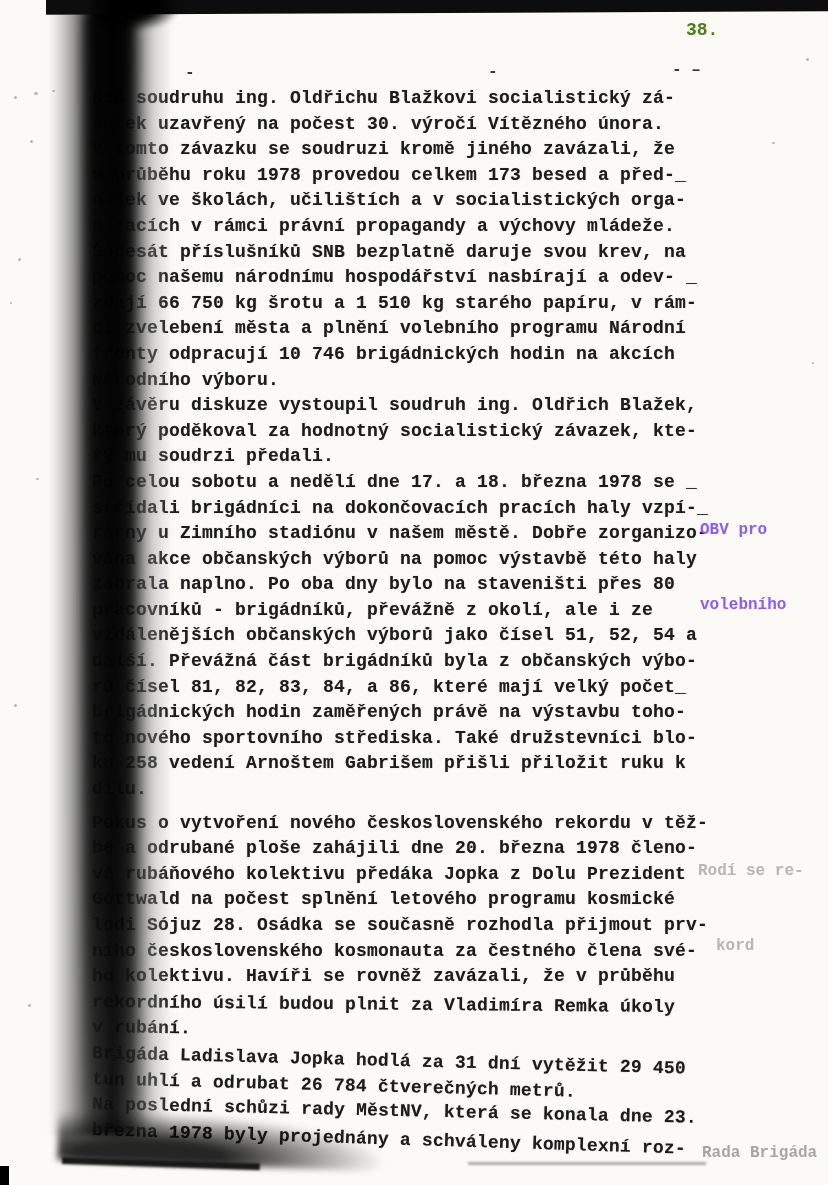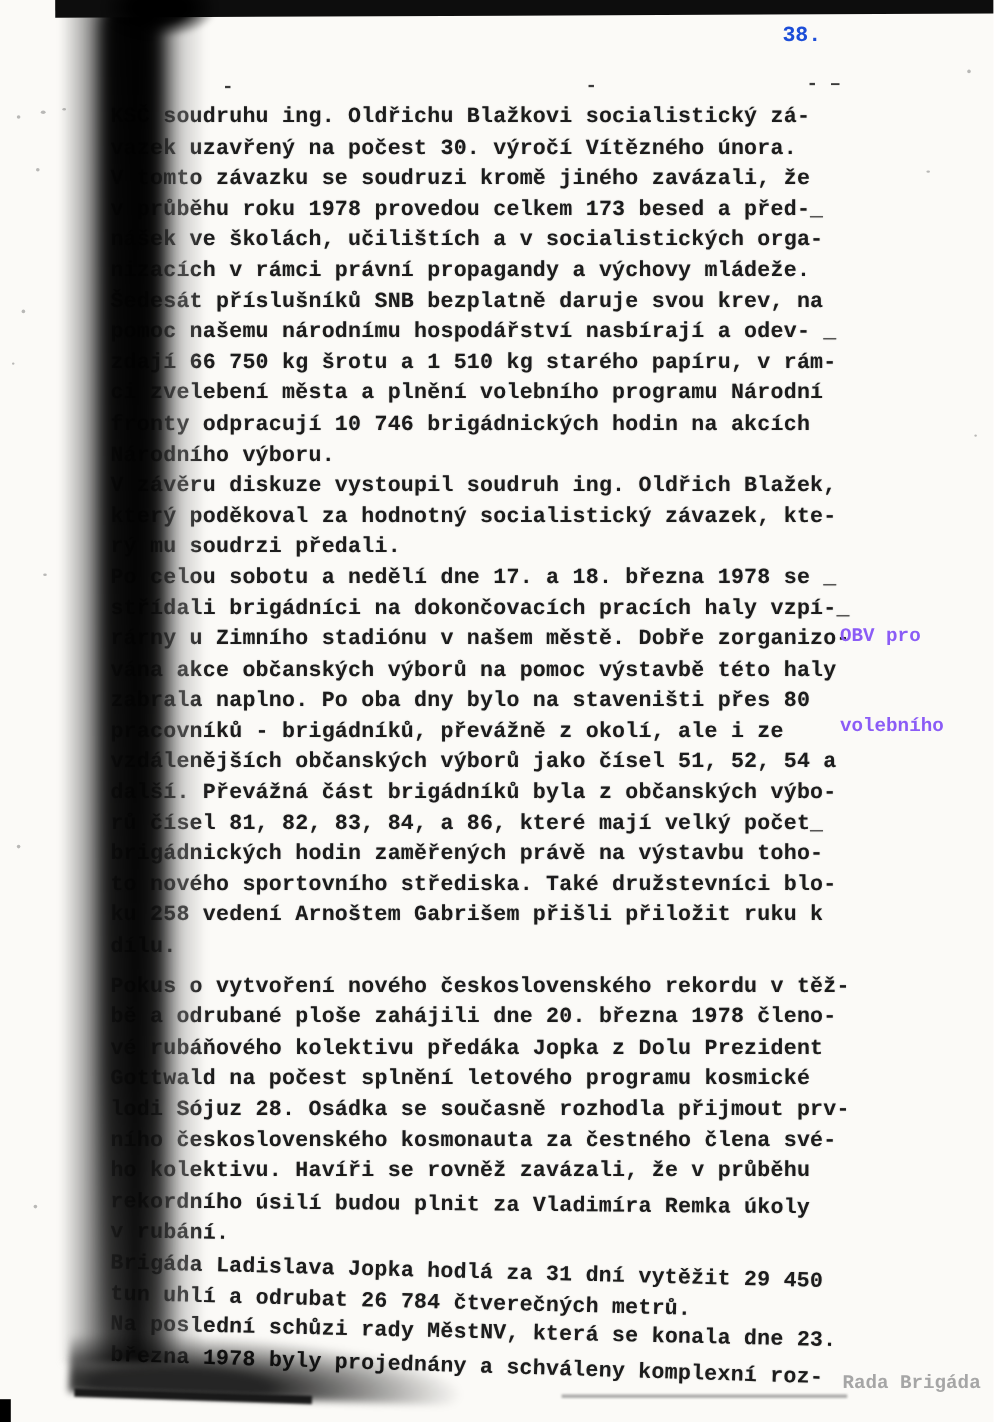--- a/index.html
+++ b/index.html
@@ -13,21 +13,21 @@
   .line{
     font-size:18px;line-height:25.6px;letter-spacing:.2px;font-weight:700;
     color:#1c1c1c;white-space:pre;transform-origin:left center;
     text-shadow:0 0 1px rgba(25,25,25,.4);
   }
   .gap{margin-top:8px;}
   .t05{transform:rotate(.5deg);} .t08{transform:rotate(.8deg);}
   .t13{transform:rotate(1.3deg);} .t15{transform:rotate(1.5deg);}
   .t18{transform:rotate(1.8deg);}
   
-  .pagenum{position:absolute;left:652px;top:20px;font-size:18px;font-weight:700;color:#1d4ed8;z-index:1;}
+  .pagenum{position:absolute;left:686px;top:20px;font-size:18px;font-weight:700;color:#4d7c0f;z-index:1;}
   
   .note{position:absolute;font-size:16px;line-height:25px;font-weight:700;white-space:pre;z-index:1;}
   .n1{left:700px;top:468px;color:#8b5cf6;}
   .n2{left:698px;top:809px;color:#b6b6b6;}
   .n2 .indent{padding-left:18px;}
   .n3{left:702px;top:1091px;color:#a6a6a6;}
   
   .artifact{position:absolute;font-size:16px;font-weight:700;color:#3a3a3a;z-index:1;white-space:pre;}
   .a1{left:185px;top:64px;} .a2{left:488px;top:63px;} .a3{left:672px;top:61px;}
   
@@ -130,20 +130,24 @@
     <div class="line t15">Brigáda Ladislava Jopka hodlá za 31 dní vytěžit 29 450</div>
     <div class="line t15">tun uhlí a odrubat 26 784 čtverečných metrů.</div>
     <div class="line t13">Na poslední schůzi rady MěstNV, která se konala dne 23.</div>
     <div class="line t18">března 1978 byly projednány a schváleny komplexní roz-</div>
   </div>
 
   <div class="note n1">
     <div>OBV pro</div>
     <div>volebního</div>
   </div>
+  <div class="note n2">
+    <div>Rodí se re-</div>
+    <div class="indent">kord</div>
+  </div>
   <div class="note n3">
     <div>Rada Brigáda</div>
   </div>
 
   <div class="binding"></div>
   <div class="binding-core"></div>
   <div class="top-bar"></div>
   <div class="top-blob"></div>
   <div class="bottom-wedge"></div>
   <div class="bottom-line-dark"></div>

